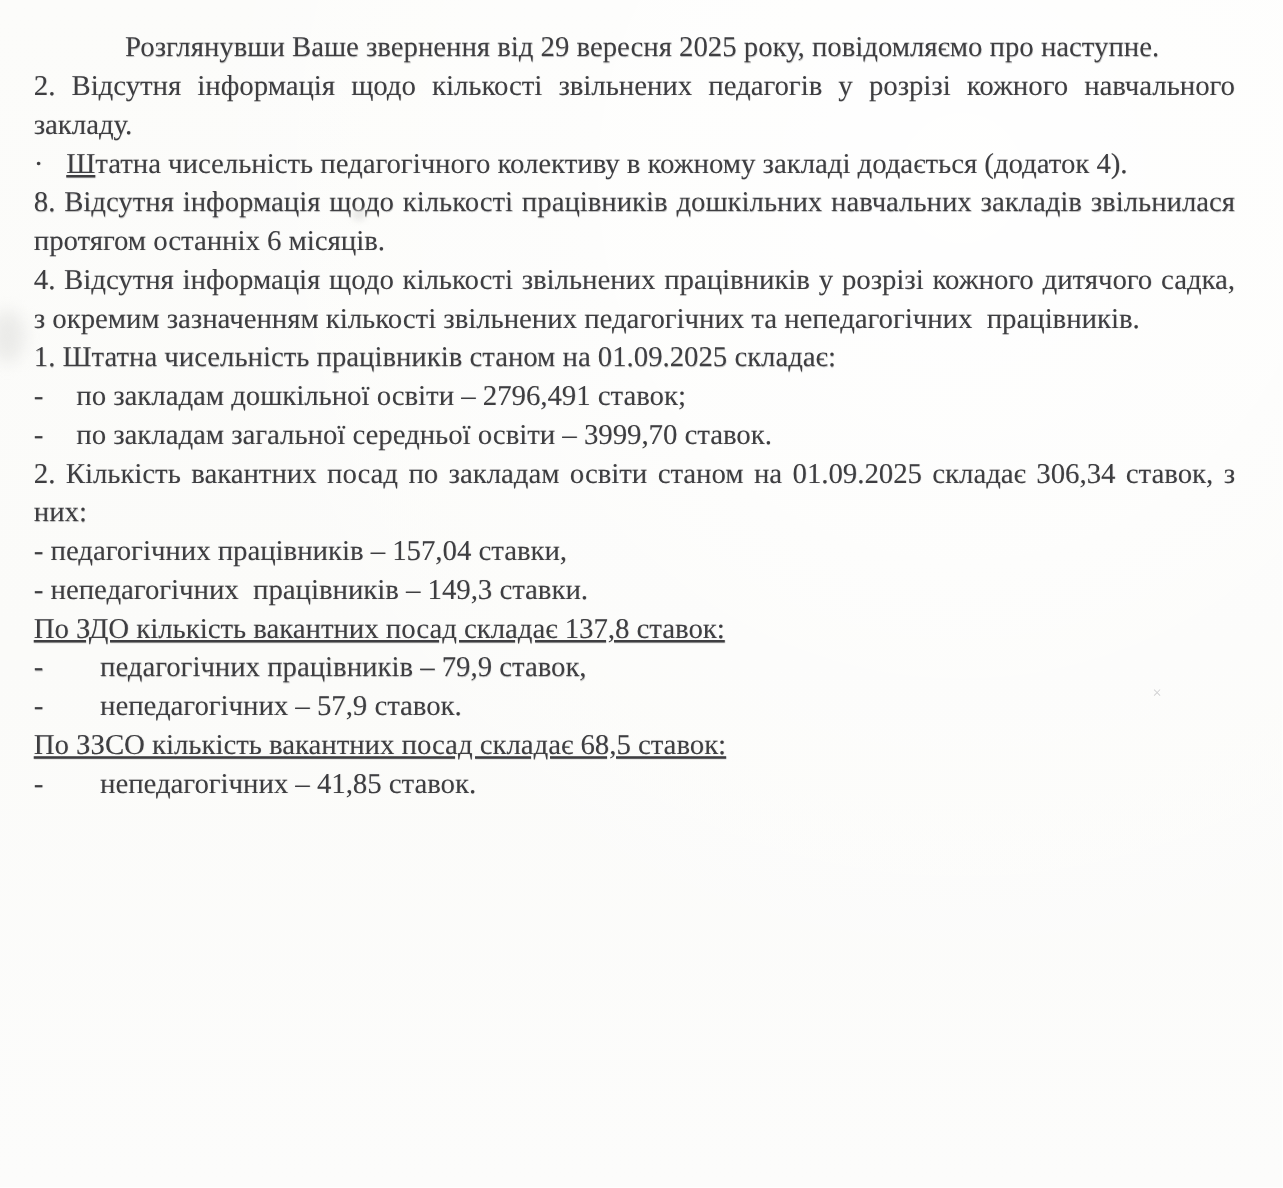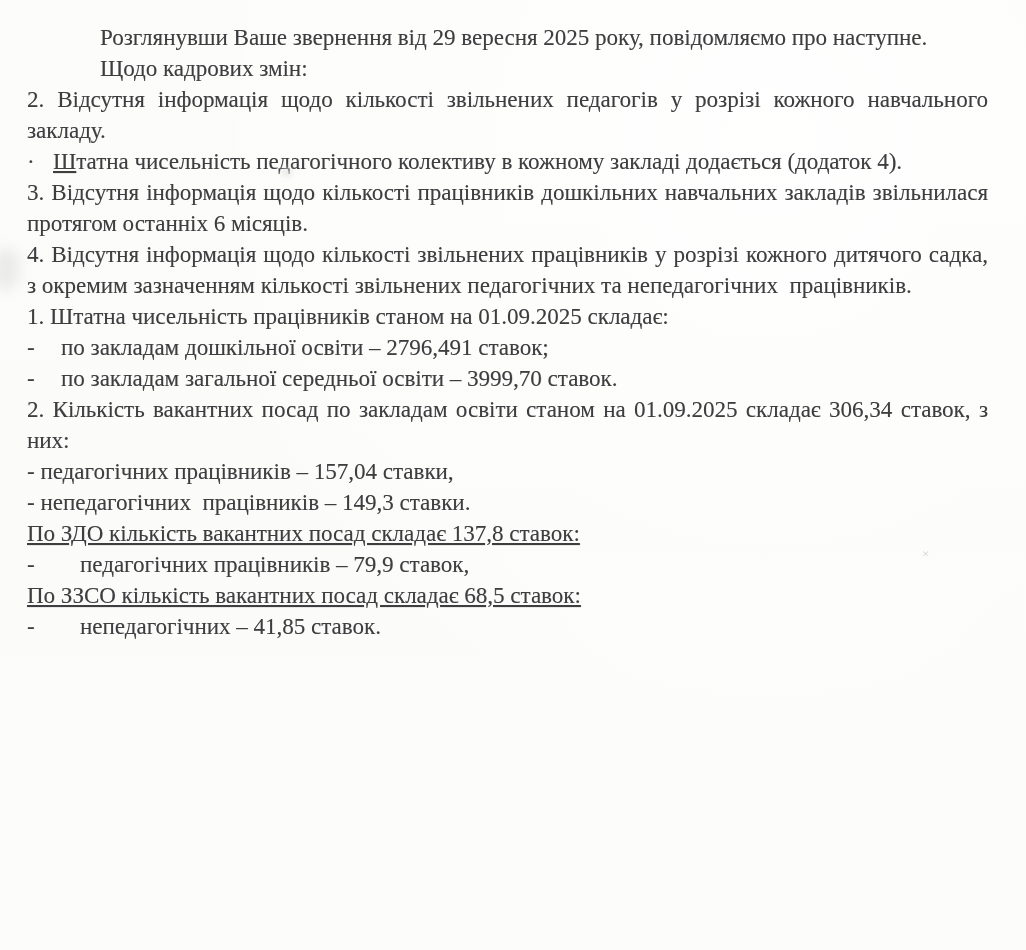--- a/index.html
+++ b/index.html
@@ -48,48 +48,48 @@
     border-radius: 50%; filter: blur(3px);
   }
 </style>
 </head>
 <body>
 
 <div class="page">
 
   <p class="para indent">Розглянувши Ваше звернення від 29 вересня 2025 року, повідомляємо про наступне.</p>
 
-  <p class="para indent">Щодо кадрових змін:</p>
 
 
   <p class="para">2. Відсутня інформація щодо кількості звільнених педагогів у розрізі кожного навчального закладу.</p>
 
   <p class="para"><span class="marker m26">·</span><span class="lead-u">Ш</span><span>татна чисельність педагогічного колективу в кожному закладі додається (додаток 4).</span></p>
 
-  <p class="para">3. Відсутня інформація щодо кількості працівників дошкільних навчальних закладів звільнилася протягом останніх 6 місяців.</p>
+  <p class="para">8. Відсутня інформація щодо кількості працівників дошкільних навчальних закладів звільнилася протягом останніх 6 місяців.</p>
 
   <p class="para">4. Відсутня інформація щодо кількості звільнених працівників у розрізі кожного дитячого садка, з окремим зазначенням кількості звільнених педагогічних та непедагогічних&nbsp; працівників.</p>
 
 
   <p class="para">1. Штатна чисельність працівників станом на 01.09.2025 складає:</p>
 
   <p class="para dash2"><span class="marker m34">-</span><span>по закладам дошкільної освіти – 2796,491 ставок;</span></p>
 
   <p class="para dash2"><span class="marker m34">-</span><span>по закладам загальної середньої освіти – 3999,70 ставок.</span></p>
 
   <p class="para">2. Кількість вакантних посад по закладам освіти станом на 01.09.2025 складає 306,34 ставок, з них:</p>
 
   <p class="para left">- педагогічних працівників – 157,04 ставки,</p>
 
   <p class="para left">- непедагогічних&nbsp; працівників – 149,3 ставки.</p>
 
   <p class="para sub gap2">По ЗДО кількість вакантних посад складає 137,8 ставок:</p>
 
   <p class="para dash1 gap2"><span class="marker m53">-</span><span>педагогічних працівників – 79,9 ставок,</span></p>
 
+  <p class="para dash1 gap2"><span class="marker m53">-</span><span>непедагогічних – 57,9 ставок.</span></p>
 
   <p class="para sub gap2">По ЗЗСО кількість вакантних посад складає 68,5 ставок:</p>
 
 
   <p class="para dash1 gap2"><span class="marker m53">-</span><span>непедагогічних – 41,85 ставок.</span></p>
 
   <span class="smudge-x">×</span>
   <span class="smudge-blob"></span>
   <span class="smudge-blob2"></span>
 </div>

